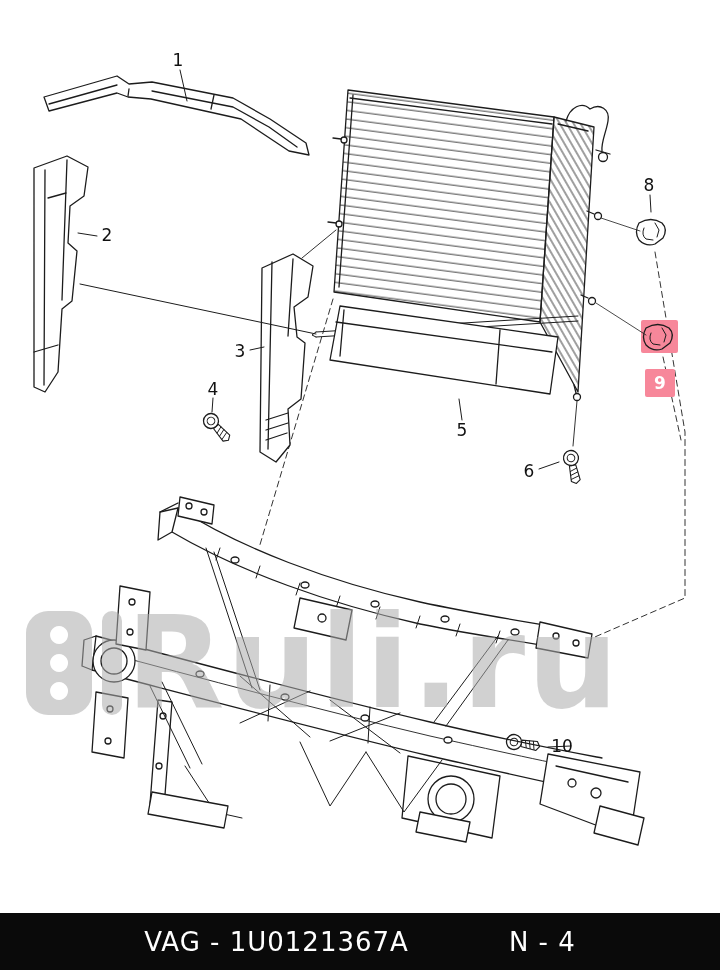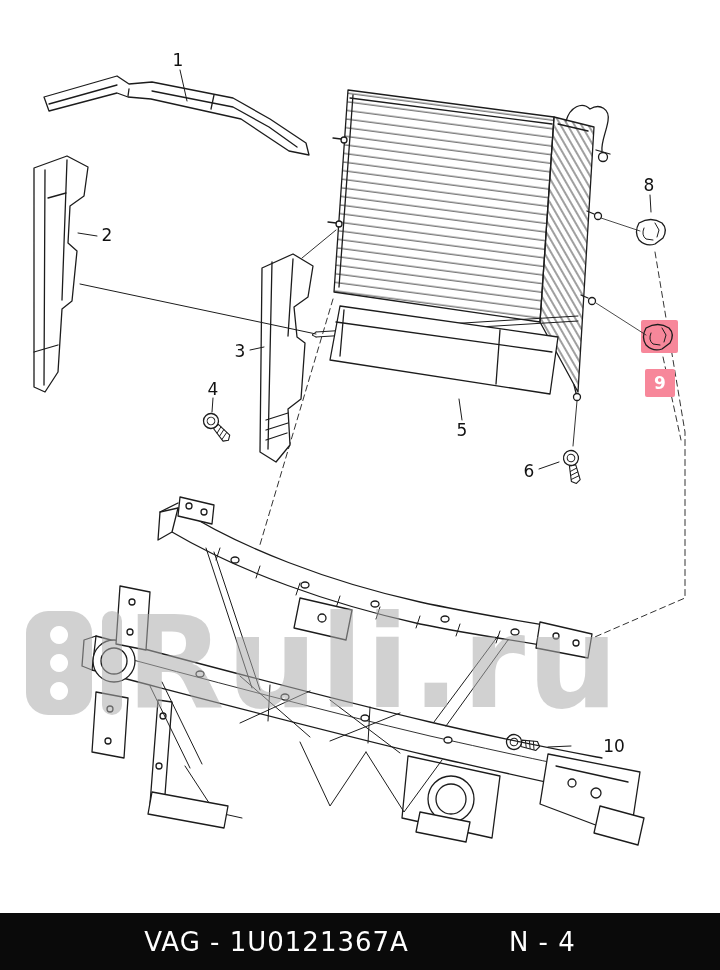--- a/index.html
+++ b/index.html
@@ -244,20 +244,20 @@
     </div>
 
     <div class="part-label" style="left:178px;top:60px">1</div>
     <div class="part-label" style="left:107px;top:235px">2</div>
     <div class="part-label" style="left:240px;top:351px">3</div>
     <div class="part-label" style="left:213px;top:389px">4</div>
     <div class="part-label" style="left:462px;top:430px">5</div>
     <div class="part-label" style="left:529px;top:471px">6</div>
     <div class="part-label" style="left:649px;top:185px">8</div>
     <div class="part-label highlight" style="left:660px;top:383px">9</div>
-    <div class="part-label" style="left:614px;top:746px">10</div>
+    <div class="part-label" style="left:562px;top:746px">10</div>
   </div>
 
   <footer class="footer">
     <span>VAG - 1U0121367A</span>
     <span>N - 4</span>
   </footer>
 </div>
 
 </body></html>

